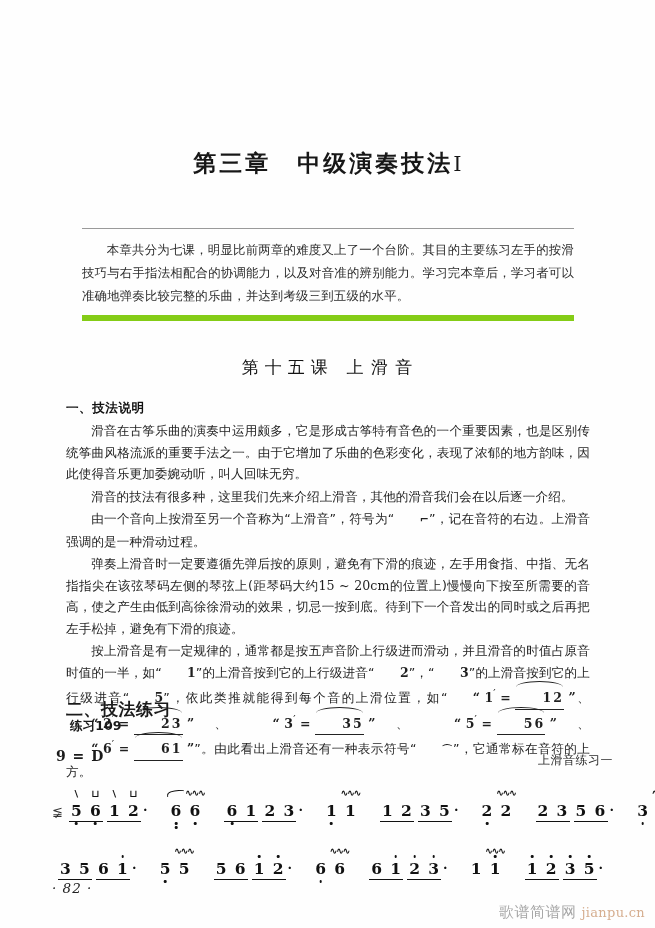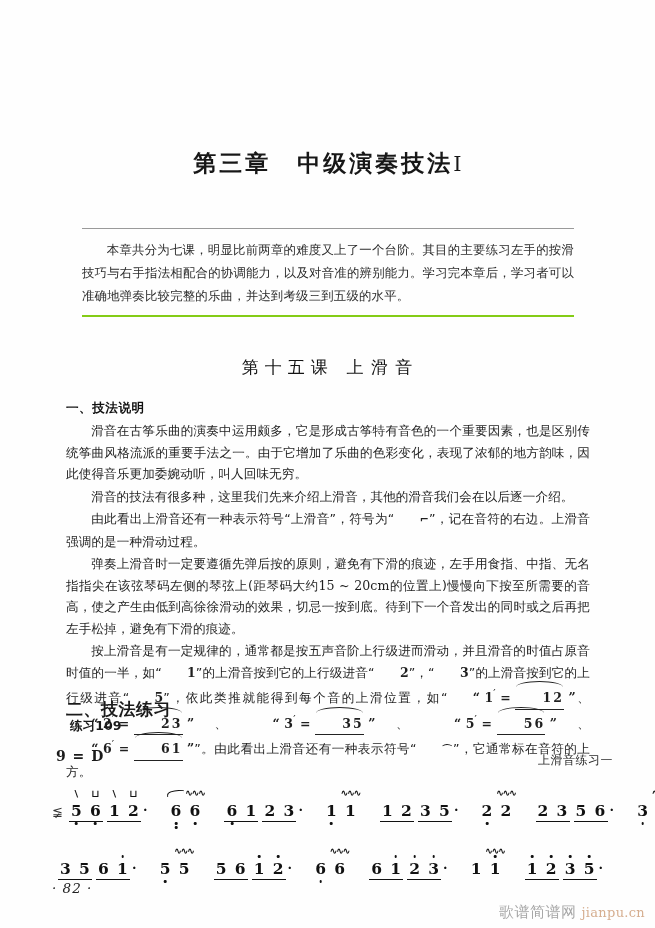--- a/index.html
+++ b/index.html
@@ -41,21 +41,21 @@
     letter-spacing: 0;
   }
 
   
   .intro {
     position: absolute;
     left: 82px;
     width: 492px;
     top: 228px;
     border-top: 1px solid #9a9a9a;
-    border-bottom: 2px solid #84cc16;
+    border-bottom: 6px solid #84cc16;
     padding: 9px 0 8px 0;
   }
   .intro p {
     margin: 0;
     font-size: 12.4px;
     line-height: 23px;
     text-align: justify;
     text-indent: 2em;
     color: #2b2b2b;
     letter-spacing: 0.2px;
@@ -337,21 +337,21 @@
 
   <div class="body">
 
     <h3 class="sec-head">一、技法说明</h3>
 
     <p class="para">滑音在古筝乐曲的演奏中运用颇多，它是形成古筝特有音色的一个重要因素，也是区别传统筝曲风格流派的重要手法之一。由于它增加了乐曲的色彩变化，表现了浓郁的地方韵味，因此使得音乐更加委婉动听，叫人回味无穷。</p>
 
     <p class="para">滑音的技法有很多种，这里我们先来介绍上滑音，其他的滑音我们会在以后逐一介绍。</p>
 
     <p class="para">
-      <span>由此看出上滑音还有一种表示符号“上滑音”，符号为“</span><span class="jp mark-up">⌐</span><span>”，记在音符的右边。上滑音强调的是一种滑动过程。</span>
+      <span>由一个音向上按滑至另一个音称为“上滑音”，符号为“</span><span class="jp mark-up">⌐</span><span>”，记在音符的右边。上滑音强调的是一种滑动过程。</span>
     </p>
 
     <p class="para">
       <span>弹奏上滑音时一定要遵循先弹后按的原则，避免有下滑的痕迹，左手用食指、中指、无名指指尖在该弦琴码左侧的琴弦上(距琴码大约</span><span class="num">15 ~ 20cm</span><span>的位置上)慢慢向下按至所需要的音高，使之产生由低到高徐徐滑动的效果，切忌一按到底。待到下一个音发出的同时或之后再把左手松掉，避免有下滑的痕迹。</span>
     </p>
 
     <p class="para">
       <span>按上滑音是有一定规律的，通常都是按五声音阶上行级进而滑动，并且滑音的时值占原音时值的一半，如“</span><span class="jp">1</span><span>”的上滑音按到它的上行级进音“</span><span class="jp">2</span><span>”，“</span><span class="jp">3</span><span>”的上滑音按到它的上行级进音“</span><span class="jp">5</span><span>”，依此类推就能得到每个音的上滑位置，如“</span><span id="equiv-list"><span class="jp">“&nbsp;<b>1</b><sup style="font-weight:400">′</sup>&nbsp;=&nbsp;<span class="jp-grp"><span class="slur"></span><span style="padding:0 1px">1</span><span style="padding:0 1px">2</span><span class="beam"></span></span>&nbsp;”</span><span>、</span><span class="jp">“&nbsp;<b>2</b><sup style="font-weight:400">′</sup>&nbsp;=&nbsp;<span class="jp-grp"><span class="slur"></span><span style="padding:0 1px">2</span><span style="padding:0 1px">3</span><span class="beam"></span></span>&nbsp;”</span><span>、</span><span class="jp">“&nbsp;<b>3</b><sup style="font-weight:400">′</sup>&nbsp;=&nbsp;<span class="jp-grp"><span class="slur"></span><span style="padding:0 1px">3</span><span style="padding:0 1px">5</span><span class="beam"></span></span>&nbsp;”</span><span>、</span><span class="jp">“&nbsp;<b>5</b><sup style="font-weight:400">′</sup>&nbsp;=&nbsp;<span class="jp-grp"><span class="slur"></span><span style="padding:0 1px">5</span><span style="padding:0 1px">6</span><span class="beam"></span></span>&nbsp;”</span><span>、</span><span class="jp">“&nbsp;<b>6</b><sup style="font-weight:400">′</sup>&nbsp;=&nbsp;<span class="jp-grp"><span class="slur"></span><span style="padding:0 1px">6</span><span style="padding:0 1px">1</span><span class="beam"></span></span>&nbsp;”</span></span><span>”。由此看出上滑音还有一种表示符号“</span><span class="jp mark-up">⌒</span><span>”，它通常标在音符的上方。</span>
     </p>
   </div>

